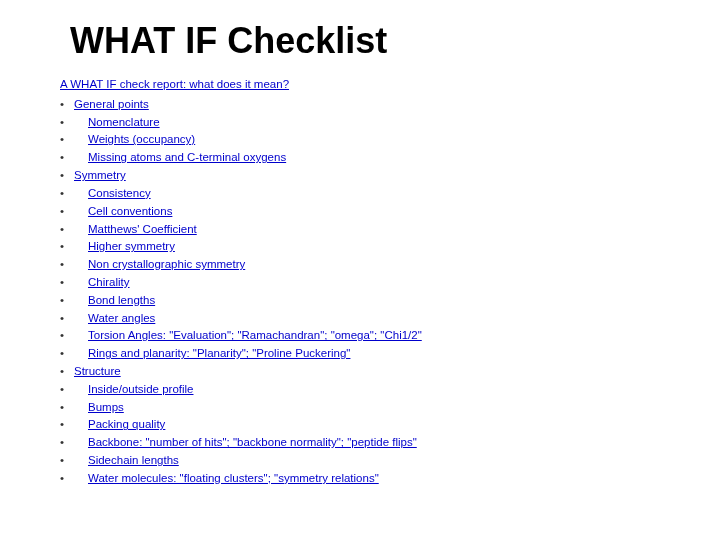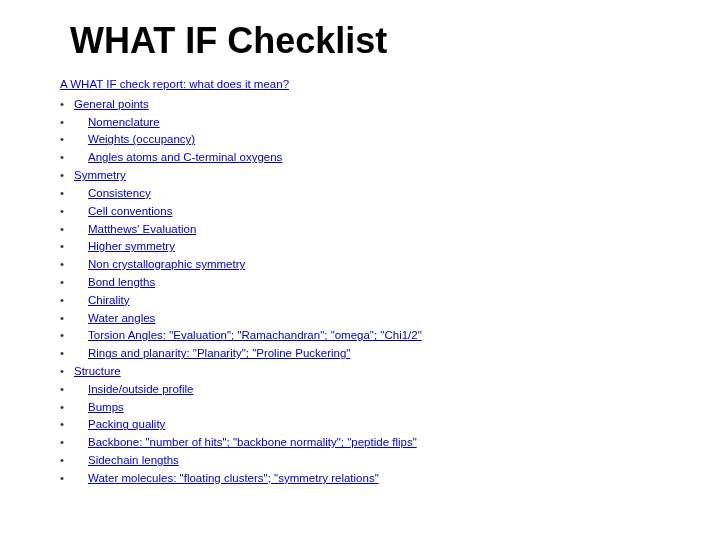--- a/index.html
+++ b/index.html
@@ -60,33 +60,33 @@
   <div class="content">
     <div class="top-link level0">
       <span></span>
       <a>A WHAT IF check report: what does it mean?</a>
     </div>
     <ul id="main-list">
         <li class="level1"><a>General points</a></li>
         <ul>
           <li class="level2"><a>Nomenclature</a></li>
           <li class="level2"><a>Weights (occupancy)</a></li>
-          <li class="level2"><a>Angles atoms and C-terminal oxygens</a></li>
+          <li class="level2"><a>Missing atoms and C-terminal oxygens</a></li>
         </ul>
         <li class="level1"><a>Symmetry</a></li>
         <ul>
           <li class="level2"><a>Consistency</a></li>
           <li class="level2"><a>Cell conventions</a></li>
-          <li class="level2"><a>Matthews' Evaluation</a></li>
+          <li class="level2"><a>Matthews' Coefficient</a></li>
           <li class="level2"><a>Higher symmetry</a></li>
           <li class="level2"><a>Non crystallographic symmetry</a></li>
         </ul>
         <ul>
+          <li class="level2"><a>Chirality</a></li>
           <li class="level2"><a>Bond lengths</a></li>
-          <li class="level2"><a>Chirality</a></li>
           <li class="level2"><a>Water angles</a></li>
           <li class="level2"><a>Torsion Angles: "Evaluation"; "Ramachandran"; "omega"; "Chi1/2"</a></li>
           <li class="level2"><a>Rings and planarity: "Planarity"; "Proline Puckering"</a></li>
         </ul>
         <li class="level1"><a>Structure</a></li>
         <ul>
           <li class="level2"><a>Inside/outside profile</a></li>
           <li class="level2"><a>Bumps</a></li>
           <li class="level2"><a>Packing quality</a></li>
           <li class="level2"><a>Backbone: "number of hits"; "backbone normality"; "peptide flips"</a></li>

